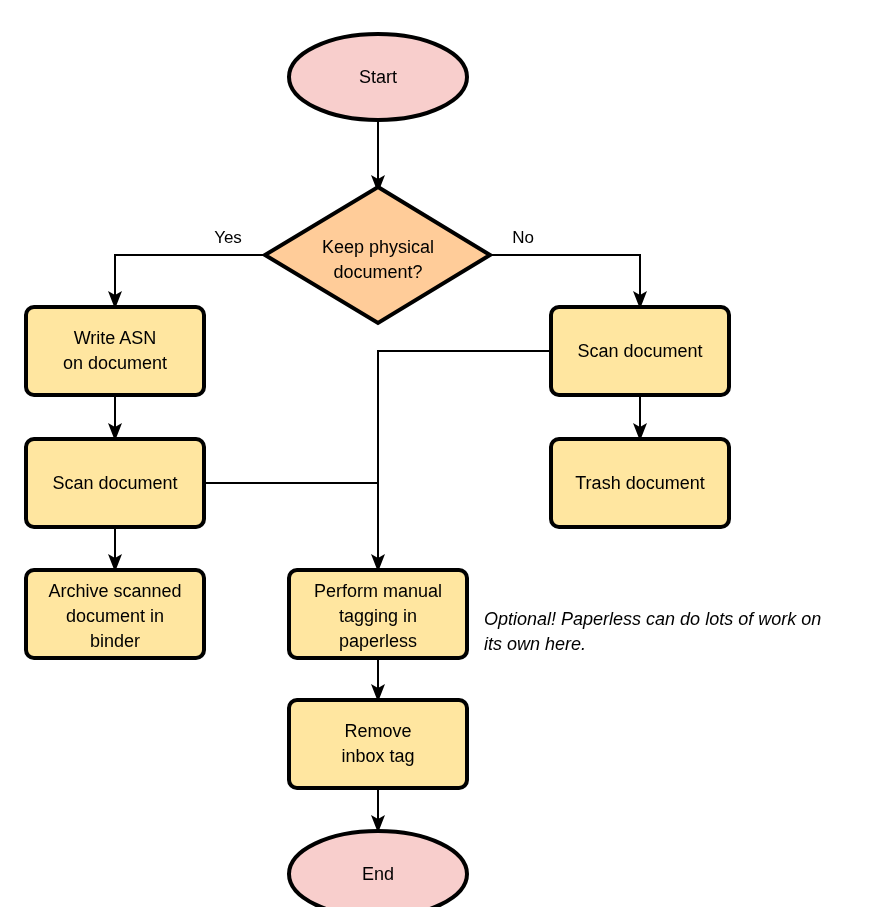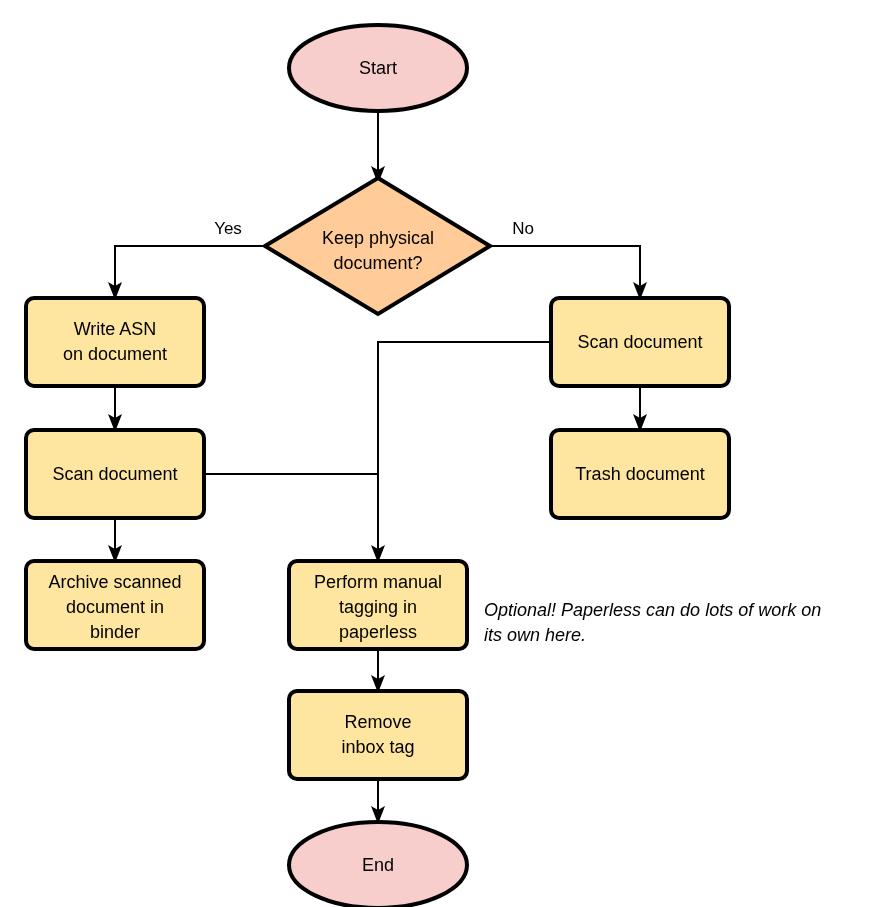--- a/index.html
+++ b/index.html
@@ -11,21 +11,21 @@
   body {
     width: 888px;
     height: 907px;
     position: relative;
     overflow: hidden;
     font-family: "Liberation Sans", sans-serif;
   }
   #flow-root {
     position: absolute;
     left: 0;
-    top: 8px;
+    top: 17px;
     width: 888px;
     height: 663px;
   }
   svg.flow-canvas {
     position: absolute;
     left: 0;
     top: 0;
     width: 888px;
     height: 907px;
     display: block;

